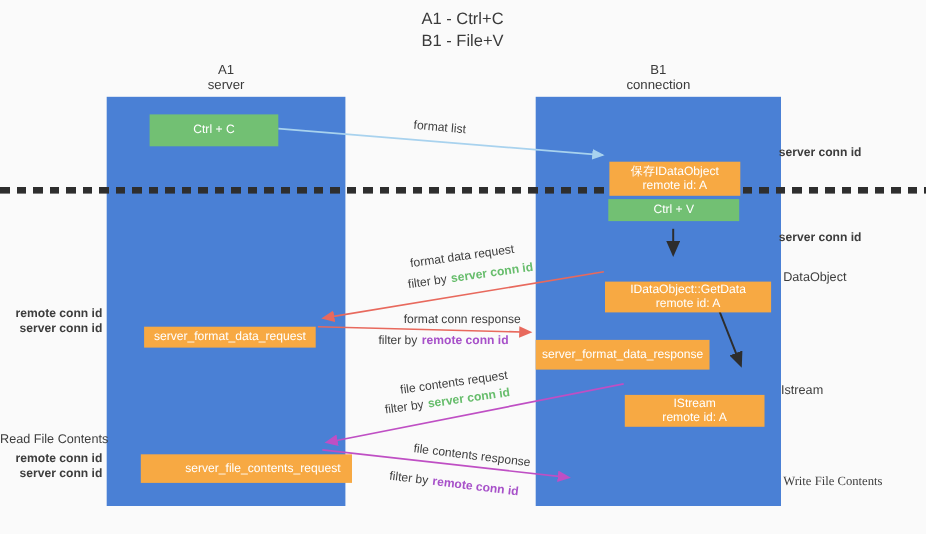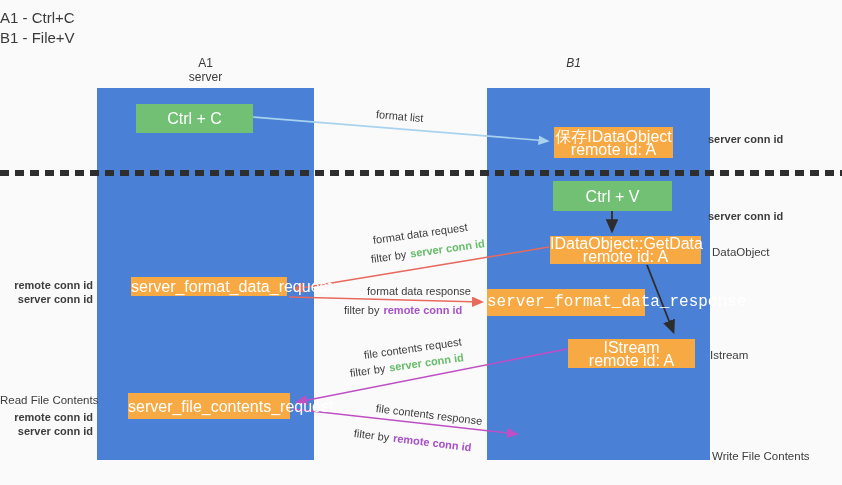--- a/index.html
+++ b/index.html
@@ -3,31 +3,31 @@
 <meta charset="utf-8">
 <style>
   html,body{margin:0;padding:0;background:#fafafa;}
   .stage{
     position:relative;width:842px;height:485px;overflow:hidden;
     background:#fafafa;
     font-family:"Liberation Sans","DejaVu Sans",sans-serif;
     color:#3d3d3d;
   }
   .abs{position:absolute;white-space:nowrap;}
-  .title{left:0;right:1px;top:8px;font-size:15px;line-height:20px;color:#3a3a3a;}
+  .title{left:0;right:1px;top:8px;text-align:center;font-size:15px;line-height:20px;color:#3a3a3a;}
   .lane{position:absolute;top:88px;height:372px;background:#4a80d5;}
   .lane-a{left:97px;width:217px;}
   .lane-b{left:487px;width:223px;}
   .lane-header{position:absolute;top:56px;text-align:center;font-size:12px;line-height:14px;color:#3a3a3a;}
   .divider{position:absolute;left:0;width:842px;top:170px;height:6px;
     background:repeating-linear-gradient(90deg,#2e2e2e 0 9px,transparent 9px 15px);}
-  .node{position:absolute;display:flex;flex-direction:column;justify-content:center;
-    color:#ffffff;font-size:16px;line-height:13px;text-align:center;}
+  .node{position:absolute;display:flex;flex-direction:column;align-items:center;justify-content:center;
+    color:#ffffff;font-size:11px;line-height:13px;text-align:center;}
   .node-green{background:#72c073;}
-  .node-orange{background:#f7a943;}
+  .node-orange{background:#f7a943;margin-top:20px;}
   .lbl{font-size:11px;color:#3d3d3d;}
   .lbl-rot-up{transform:rotate(-8deg);transform-origin:left center;}
   .lbl-rot-down{transform:rotate(7deg);transform-origin:left center;}
   .lbl-rot-fl{transform:rotate(5deg);transform-origin:left center;}
   .t-green{color:#67bd6c;font-weight:bold;}
   .t-purple{color:#a751c9;font-weight:bold;}
   .filter-prefix{margin-right:4px;}
   .side{font-size:11.5px;color:#3d3d3d;}
   .side-right-align{text-align:right;width:93px;left:0;}
   .arrows{position:absolute;left:0;top:0;z-index:6;pointer-events:none;}
@@ -40,92 +40,93 @@
 
   <div class="abs title">
     <div>A1 - Ctrl+C</div>
     <div>B1 - File+V</div>
   </div>
 
   <div class="lane-header" style="left:97px;width:217px;">
     <div>A1</div>
     <div>server</div>
   </div>
-  <div class="lane-header" style="left:462px;width:223px;font-style:italic;">
+  <div class="lane-header" style="left:487px;width:223px;">
     <div>B1</div>
+    <div>connection</div>
   </div>
 
   <div class="lane lane-a"></div>
   <div class="lane lane-b"></div>
 
   <div class="divider"></div>
 
   <div class="node node-green z-top" style="left:136px;top:104px;width:117px;height:29px;">
     <span>Ctrl + C</span>
   </div>
 
   <div class="node node-orange z-top" style="left:554px;top:127px;width:119px;height:31px;">
     <span>保存IDataObject</span>
     <span>remote id: A</span>
   </div>
 
-  <div class="node node-green z-top" style="left:553px;top:181px;width:119px;height:30px;">
+  <div class="node node-green z-top" style="left:553px;top:181px;width:119px;height:20px;">
     <span>Ctrl + V</span>
   </div>
 
   <div class="node node-orange z-top" style="left:550px;top:236px;width:151px;height:28px;">
     <span>IDataObject::GetData</span>
     <span>remote id: A</span>
   </div>
 
   <div class="node node-orange z-top" style="left:131px;top:277px;width:156px;height:19px;">
     <span>server_format_data_request</span>
   </div>
 
-  <div class="node node-orange z-top" style="left:487px;top:289px;width:158px;height:27px;font-family:Liberation Mono, monospace;">
+  <div class="node node-orange z-top" style="left:487px;top:289px;width:158px;height:27px;">
     <span>server_format_data_response</span>
   </div>
 
   <div class="node node-orange z-top" style="left:568px;top:339px;width:127px;height:29px;">
     <span>IStream</span>
     <span>remote id: A</span>
   </div>
 
-  <div class="node node-orange z-top" style="left:128px;top:393px;width:162px;height:26px;">
+  <div class="node node-orange z-top" style="left:128px;top:393px;width:162px;height:26px;padding-left:30px;">
     <span>server_file_contents_request</span>
   </div>
 
 
   <span class="abs lbl lbl-rot-fl" style="left:376px;top:108px;">format list</span>
 
   <span class="abs lbl lbl-rot-up" style="left:373px;top:234px;">format data request</span>
   <span class="abs lbl lbl-rot-up" style="left:371px;top:253px;">
     <span class="filter-prefix">filter by</span><span class="t-green">server conn id</span>
   </span>
 
-  <span class="abs lbl" style="left:367px;top:285px;">format data response</span>
+  <span class="abs lbl" style="left:367px;top:285px;">format conn response</span>
   <span class="abs lbl" style="left:344px;top:304px;">
     <span class="filter-prefix">filter by</span><span class="t-purple">remote conn id</span>
   </span>
 
   <span class="abs lbl lbl-rot-up" style="left:364px;top:349px;">file contents request</span>
   <span class="abs lbl lbl-rot-up" style="left:350px;top:367px;">
     <span class="filter-prefix">filter by</span><span class="t-green">server conn id</span>
   </span>
 
   <span class="abs lbl lbl-rot-down" style="left:376px;top:402px;">file contents response</span>
   <span class="abs lbl lbl-rot-down" style="left:354px;top:427px;">
     <span class="filter-prefix">filter by</span><span class="t-purple">remote conn id</span>
   </span>
 
   <span class="abs side t-green" style="left:708px;top:133px;font-size:11px;">server conn id</span>
   <span class="abs side t-green" style="left:708px;top:210px;font-size:11px;">server conn id</span>
   <span class="abs side" style="left:712px;top:246px;">DataObject</span>
   <span class="abs side" style="left:710px;top:349px;">Istream</span>
-  <span class="abs side" style="left:712px;top:450px;">Write File Contents</span>
+  <span class="abs side" style="left:712px;top:432px;font-family:Liberation Serif, serif;">Write File Contents</span>
 
   <span class="abs side side-right-align t-purple" style="top:279px;font-size:11px;">remote conn id</span>
   <span class="abs side side-right-align t-green" style="top:293px;font-size:11px;">server conn id</span>
   <span class="abs side side-right-align" style="top:394px;">Read File Contents</span>
   <span class="abs side side-right-align t-purple" style="top:411px;font-size:11px;">remote conn id</span>
   <span class="abs side side-right-align t-green" style="top:425px;font-size:11px;">server conn id</span>
 
   <svg class="arrows" width="842" height="485" viewBox="0 0 842 485">
     <defs>
       <marker id="mk-blue" markerWidth="8" markerHeight="8" refX="6" refY="3" orient="auto">

